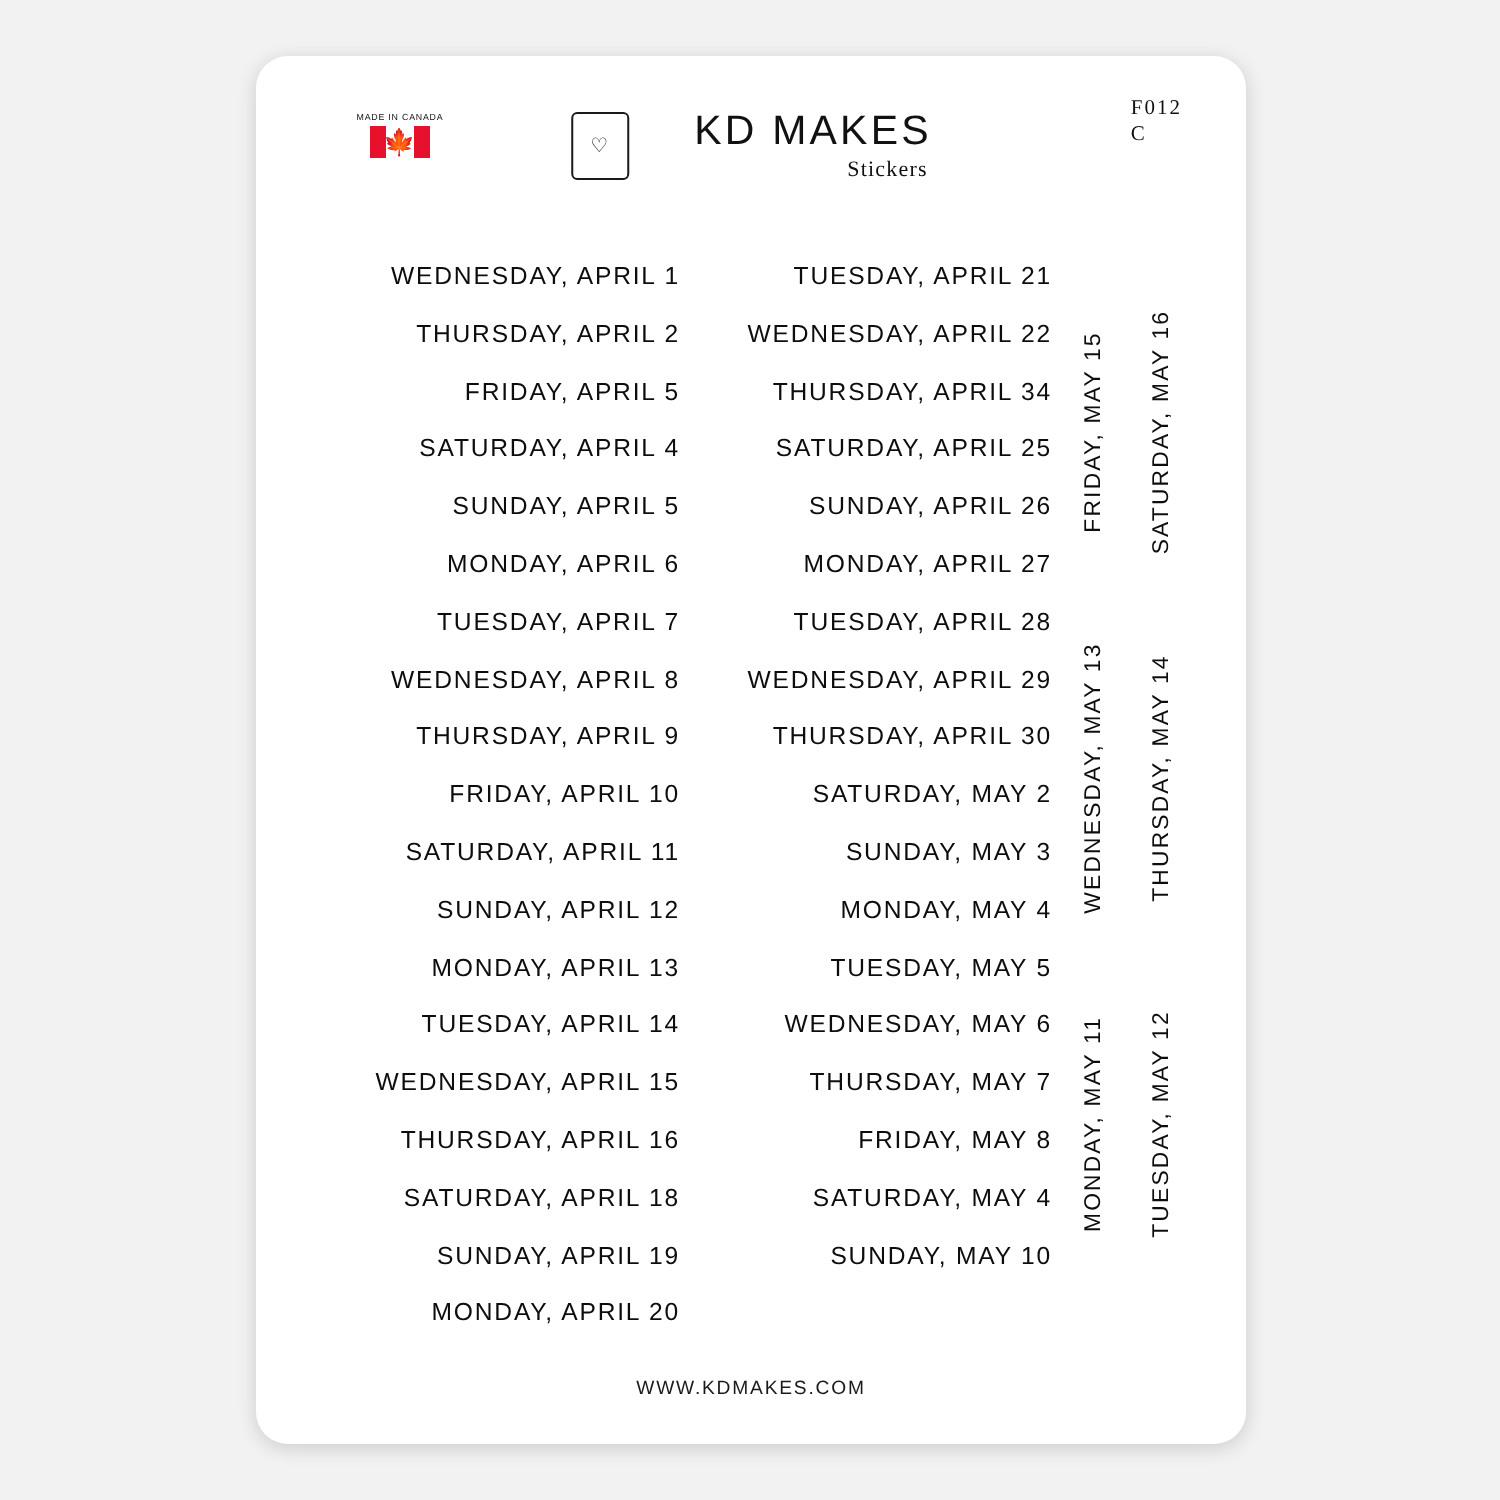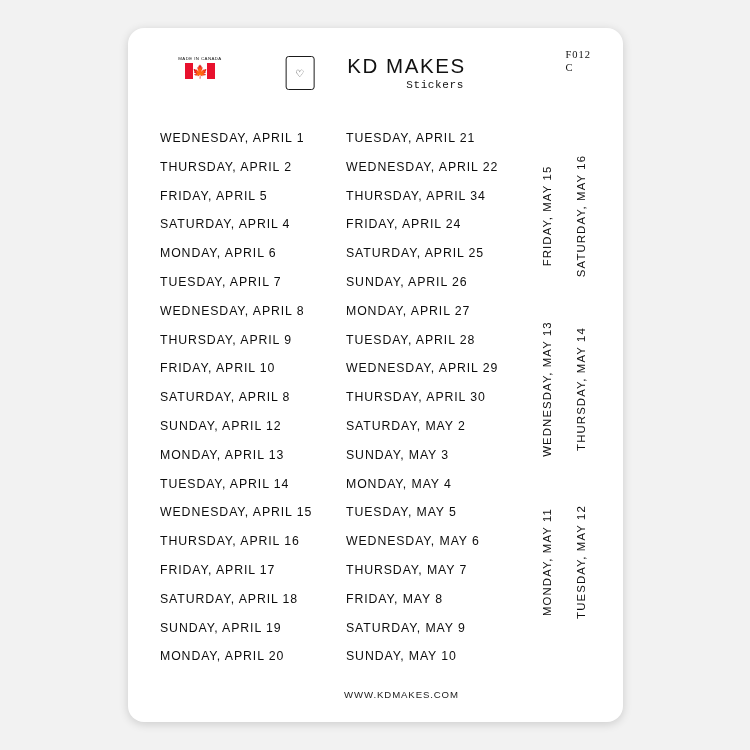--- a/index.html
+++ b/index.html
@@ -111,21 +111,21 @@
     color: #111;
     font-family: "Liberation Sans", sans-serif;
     font-weight: 400;
     margin-left: 24px;
   }
   .brand-sub {
     align-self: flex-end;
     font-size: 11px;
     letter-spacing: 0.6px;
     color: #111;
-    font-family: Liberation Mono, monospace;
+    font-family: Liberation Serif, serif;
     margin-top: 1px;
     margin-right: 2px;
   }
   .sku {
     position: absolute;
     right: 32px;
     top: 20px;
     text-align: left;
     font-size: 10.5px;
     letter-spacing: 1px;
@@ -137,21 +137,21 @@
   .col {
     position: absolute;
     top: 96px;
     width: 180px;
   }
   .col.left { left: 32px; }
   .col.right { left: 218px; }
   .date-item {
     height: 28.8px;
     line-height: 28.8px;
-    text-align: left;
+    text-align: right;
     font-size: 12.3px;
     letter-spacing: 0.9px;
     color: #0d0d0d;
     font-family: "Liberation Sans", sans-serif;
     white-space: nowrap;
   }
   
   .vert-col {
     position: absolute;
     top: 96px;
@@ -180,21 +180,20 @@
   .footer {
     position: absolute;
     left: 0;
     bottom: 22px;
     width: 100%;
     text-align: center;
     font-size: 9.6px;
     letter-spacing: 0.9px;
     color: #1a1a1a;
     font-family: "Liberation Sans", sans-serif;
-    margin-left: 26px;
   }
 </style>
 </head>
 <body>
 
 <div id="sheet-wrap">
   <div id="sticker-sheet">
 
     <div class="header">
 
@@ -221,56 +220,55 @@
         <div>F012</div>
         <div>C</div>
       </div>
     </div>
 
     <div class="col left">
       <div class="date-item">WEDNESDAY, APRIL 1</div>
       <div class="date-item">THURSDAY, APRIL 2</div>
       <div class="date-item">FRIDAY, APRIL 5</div>
       <div class="date-item">SATURDAY, APRIL 4</div>
+      <div class="date-item">SUNDAY, APRIL 5</div>
       <div class="date-item">MONDAY, APRIL 6</div>
       <div class="date-item">TUESDAY, APRIL 7</div>
       <div class="date-item">WEDNESDAY, APRIL 8</div>
       <div class="date-item">THURSDAY, APRIL 9</div>
       <div class="date-item">FRIDAY, APRIL 10</div>
-      <div class="date-item">SATURDAY, APRIL 8</div>
+      <div class="date-item">SATURDAY, APRIL 11</div>
       <div class="date-item">SUNDAY, APRIL 12</div>
       <div class="date-item">MONDAY, APRIL 13</div>
       <div class="date-item">TUESDAY, APRIL 14</div>
       <div class="date-item">WEDNESDAY, APRIL 15</div>
       <div class="date-item">THURSDAY, APRIL 16</div>
-      <div class="date-item">FRIDAY, APRIL 17</div>
       <div class="date-item">SATURDAY, APRIL 18</div>
       <div class="date-item">SUNDAY, APRIL 19</div>
       <div class="date-item">MONDAY, APRIL 20</div>
     </div>
 
     <div class="col right">
       <div class="date-item">TUESDAY, APRIL 21</div>
       <div class="date-item">WEDNESDAY, APRIL 22</div>
       <div class="date-item">THURSDAY, APRIL 34</div>
-      <div class="date-item">FRIDAY, APRIL 24</div>
       <div class="date-item">SATURDAY, APRIL 25</div>
       <div class="date-item">SUNDAY, APRIL 26</div>
       <div class="date-item">MONDAY, APRIL 27</div>
       <div class="date-item">TUESDAY, APRIL 28</div>
       <div class="date-item">WEDNESDAY, APRIL 29</div>
       <div class="date-item">THURSDAY, APRIL 30</div>
       <div class="date-item">SATURDAY, MAY 2</div>
       <div class="date-item">SUNDAY, MAY 3</div>
       <div class="date-item">MONDAY, MAY 4</div>
       <div class="date-item">TUESDAY, MAY 5</div>
       <div class="date-item">WEDNESDAY, MAY  6</div>
       <div class="date-item">THURSDAY, MAY 7</div>
       <div class="date-item">FRIDAY, MAY 8</div>
-      <div class="date-item">SATURDAY, MAY 9</div>
+      <div class="date-item">SATURDAY, MAY 4</div>
       <div class="date-item">SUNDAY, MAY 10</div>
     </div>
 
     <div class="vert-col v1">
       <div class="vert-item slot0">FRIDAY, MAY 15</div>
       <div class="vert-item slot1">WEDNESDAY, MAY  13</div>
       <div class="vert-item slot2">MONDAY, MAY 11</div>
     </div>
 
     <div class="vert-col v2">

